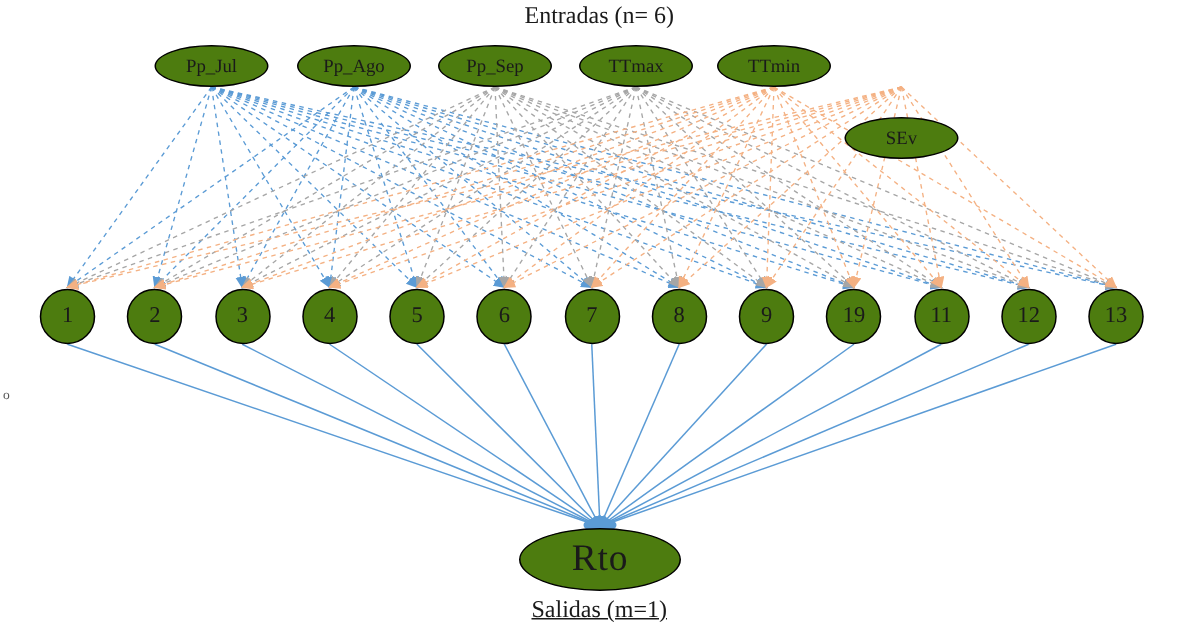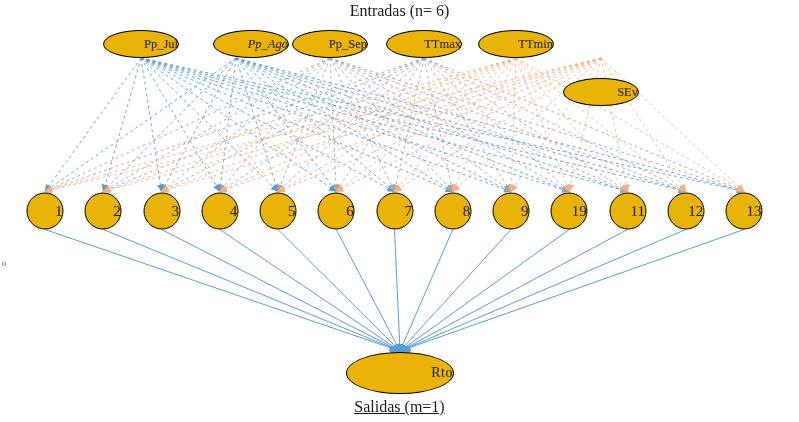--- a/index.html
+++ b/index.html
@@ -9,28 +9,28 @@
   }
   .caption{
     position:absolute;left:0;right:0;text-align:center;font-size:16px;color:#1a1a1a;
   }
   .title{top:2px;}
   .hidden-caption{top:236px;}
   .output-caption{top:398px;font-size:16px;text-decoration:underline;}
   .stray{position:absolute;left:2px;top:258px;font-size:9px;color:#555;}
   svg.links{position:absolute;left:0;top:0;}
   .node{
-    position:absolute;background:#eab308;border:1.4px solid #000000;
-    display:flex;align-items:center;justify-content:flex-end;
+    position:absolute;background:#4d7c0f;border:1.4px solid #000000;
+    display:flex;align-items:center;justify-content:center;
     transform:translate(-50%,-50%);box-sizing:border-box;border-radius:50%;
     z-index:2;
   }
   .input-node{width:76px;height:28px;font-size:12.5px;}
   .hidden-node{width:37px;height:37px;font-size:15px;}
-  .output-node{width:108px;height:42px;font-size:14px;letter-spacing:0.5px;}
+  .output-node{width:108px;height:42px;font-size:25px;letter-spacing:0.5px;}
 </style>
 </head>
 <body>
 
 <div class="canvas">
 
   <div class="caption title">Entradas (n= 6)</div>
 
   <svg class="links" width="799" height="422">
     <defs id="marker-defs">
@@ -139,21 +139,21 @@
         <line x1="685.75" y1="229.5" x2="400" y2="351" stroke="#5b9bd5" stroke-width="1" marker-end="url(#arrow-m0)"></line>
         <line x1="744" y1="229.5" x2="400" y2="351" stroke="#5b9bd5" stroke-width="1" marker-end="url(#arrow-m0)"></line>
         <ellipse cx="400" cy="350" rx="11" ry="5" fill="#5b9bd5"></ellipse>
       </g>
   </svg>
 
   <div id="nodes-layer">
       <div class="node input-node" style="left: 141px; top: 44px;">
         <span>Pp_Jul</span>
       </div>
-      <div class="node input-node" style="left: 251px; top: 44px; font-style: italic;">
+      <div class="node input-node" style="left: 236px; top: 44px;">
         <span>Pp_Ago</span>
       </div>
       <div class="node input-node" style="left: 330px; top: 44px;">
         <span>Pp_Sep</span>
       </div>
       <div class="node input-node" style="left: 424px; top: 44px;">
         <span>TTmax</span>
       </div>
       <div class="node input-node" style="left: 516px; top: 44px; font-family: Liberation Serif, serif;">
         <span>TTmin</span>

